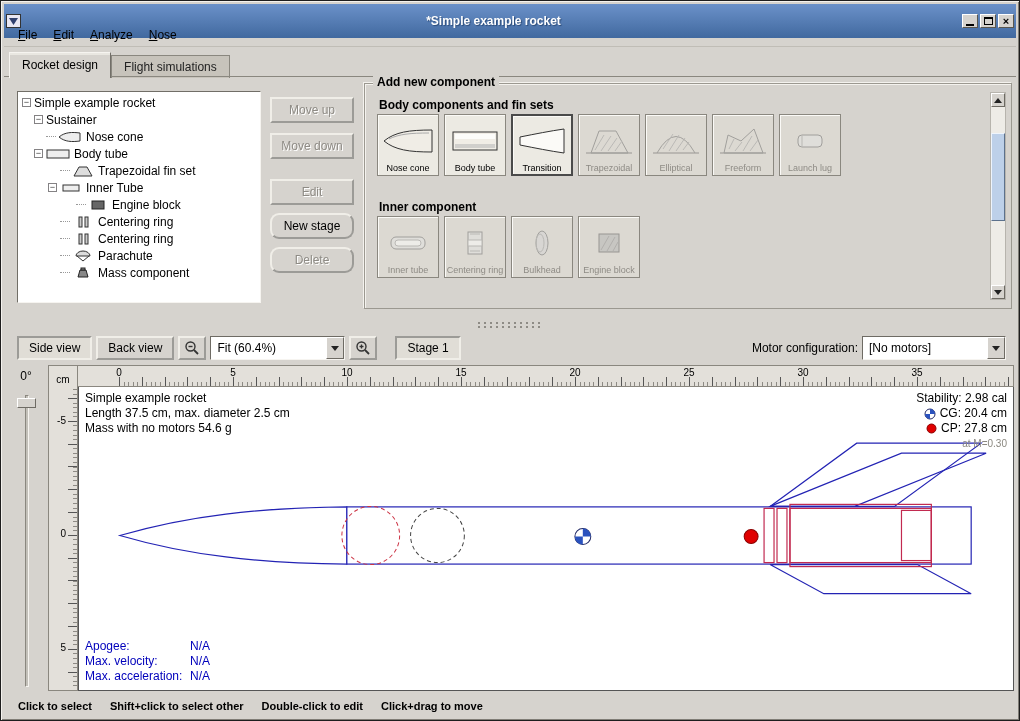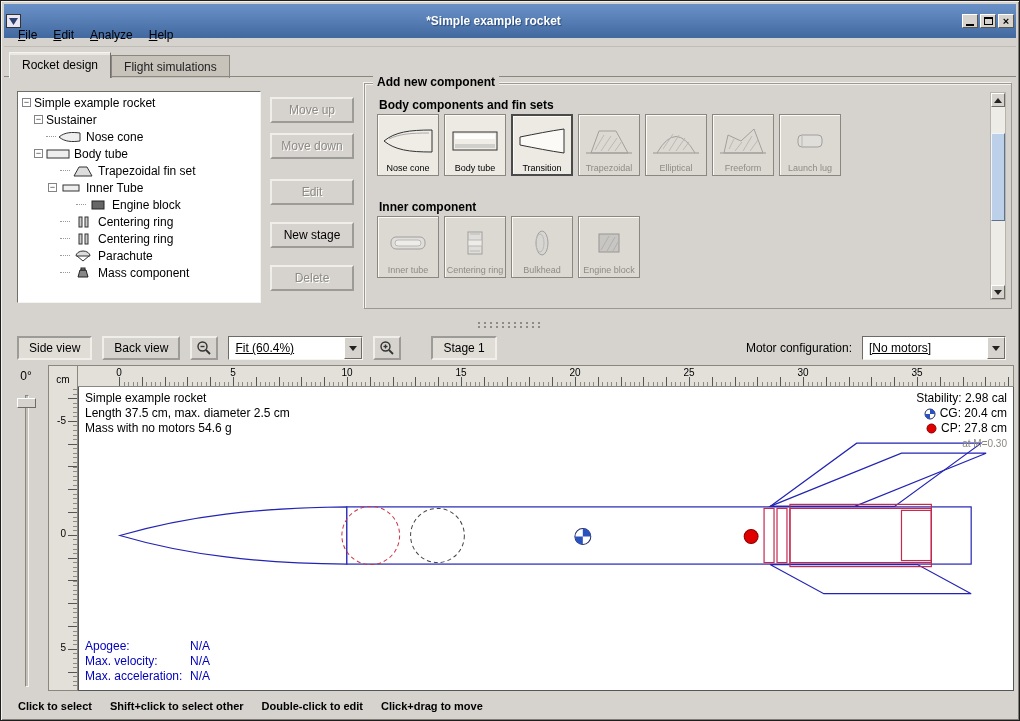--- a/index.html
+++ b/index.html
@@ -42,21 +42,21 @@
     border:1px solid;border-color:#716e67 #f6f4f0 #f6f4f0 #716e67;overflow:hidden;padding:2px 0 0 2px;}
   .tree-row{display:flex;align-items:center;height:17px;white-space:nowrap;cursor:default;}
   .expander{width:9px;height:9px;border:1px solid #848284;background:#fff;font-size:9px;line-height:7px;
     text-align:center;margin-right:3px;flex:0 0 auto;color:#333;}
   .t-conn{width:10px;height:0;border-top:1px dotted #999;margin-right:2px;flex:0 0 auto;}
   .t-icon{margin-right:4px;flex:0 0 auto;display:inline-flex;}
   .actions{position:absolute;left:266px;top:20px;width:86px;}
   .act-btn{display:block;width:84px;height:26px;margin:0 0 0 0;background:#d6d3ce;
     border:2px outset #f0eee8;font-family:inherit;font-size:12px;}
   .act-btn.dis{color:#8e8b85;text-shadow:1px 1px 0 #fff;}
-  .mt10{margin-top:10px;} .mt20{margin-top:20px;} .mt16{margin-top:17px;}
+  .mt10{margin-top:10px;} .mt20{margin-top:20px;} .mt16{margin-top:8px;border-radius:9px;}
   
   .groupbox{position:absolute;left:360px;top:6px;width:648px;height:226px;
     border:1px solid #9b9890;box-shadow:1px 1px 0 #f4f2ee inset, -1px -1px 0 #f4f2ee;}
   .group-legend{position:absolute;top:-9px;left:8px;background:#d6d3ce;padding:0 4px;font-weight:bold;}
   .sub-label{position:absolute;left:14px;font-weight:bold;}
   .lbl1{top:14px;} .lbl2{top:116px;}
   .comp-row{position:absolute;left:12px;display:flex;gap:5px;}
   .row1{top:30px;} .row2{top:132px;}
   .comp-btn{width:62px;height:62px;display:flex;flex-direction:column;align-items:center;
     background:#eceae3;border:1px solid #8a877f;box-shadow:inset 1px 1px 0 #fbfaf7;padding:2px 1px 1px 1px;}
@@ -74,26 +74,26 @@
   .arrow-up{width:0;height:0;border-left:4px solid transparent;border-right:4px solid transparent;border-bottom:5px solid #222;}
   .arrow-down{width:0;height:0;border-left:4px solid transparent;border-right:4px solid transparent;border-top:5px solid #222;}
   .sb-thumb{position:absolute;left:0;top:40px;width:14px;height:88px;background:#bdd0e9;
     border:1px solid;border-color:#eef4fc #5c718c #5c718c #eef4fc;}
   
   .splitter{position:absolute;left:3px;right:3px;top:318px;height:12px;display:flex;flex-direction:column;
     align-items:center;justify-content:center;gap:2px;}
   .grip{width:64px;height:2px;background:repeating-linear-gradient(to right,#8e8b85 0 2px,transparent 2px 6px);}
   
   .toolbar{position:absolute;left:3px;right:3px;top:330px;height:34px;display:flex;align-items:center;
-    padding:0 10px 0 13px;gap:10px;}
+    padding:0 10px 0 13px;gap:4px;}
   .tb-btn{height:24px;padding:0 10px;background:#d6d3ce;border:2px outset #f0eee8;font-family:inherit;font-size:12px;}
   .tb-btn.pressed{border-style:inset;background:#e0ddd6;}
   .tb-small{width:28px;padding:0;display:flex;align-items:center;justify-content:center;}
   .combo{height:24px;background:#fff;border:1px solid;border-color:#6e6b64 #f6f4f0 #f6f4f0 #6e6b64;
-    display:flex;align-items:center;text-decoration:underline;}
+    display:flex;align-items:center;}
   .combo .cval{padding:0 6px;flex:1;white-space:nowrap;}
   .combo .cbtn{width:18px;height:100%;background:#d6d3ce;border:1px solid;border-color:#fff #6e6b64 #6e6b64 #fff;
     display:flex;align-items:center;justify-content:center;}
   .zoom-combo{width:135px;}
   .motor-combo{width:144px;}
   .spacer{flex:1;}
   .gap16{width:10px;}
   
   .canvas-region{position:absolute;left:3px;right:3px;top:364px;height:328px;background:#d6d3ce;}
   .rot-label{position:absolute;left:6px;top:4px;width:32px;text-align:center;font-size:12px;}
@@ -158,21 +158,21 @@
       <button class="tbtn">
           <span class="glyph-close">×</span>
         </button>
     </div>
   </div>
 
   <div class="menubar">
     <span class="menu-item">File</span>
     <span class="menu-item">Edit</span>
     <span class="menu-item">Analyze</span>
-    <span class="menu-item">Help</span>
+    <span class="menu-item">Nose</span>
   </div>
 
   <div class="tabrow">
     <div class="tab active">Rocket design</div>
     <div class="tab inactive">Flight simulations</div>
   </div>
   <div class="tabline"></div>
 
   <div class="design">
 

